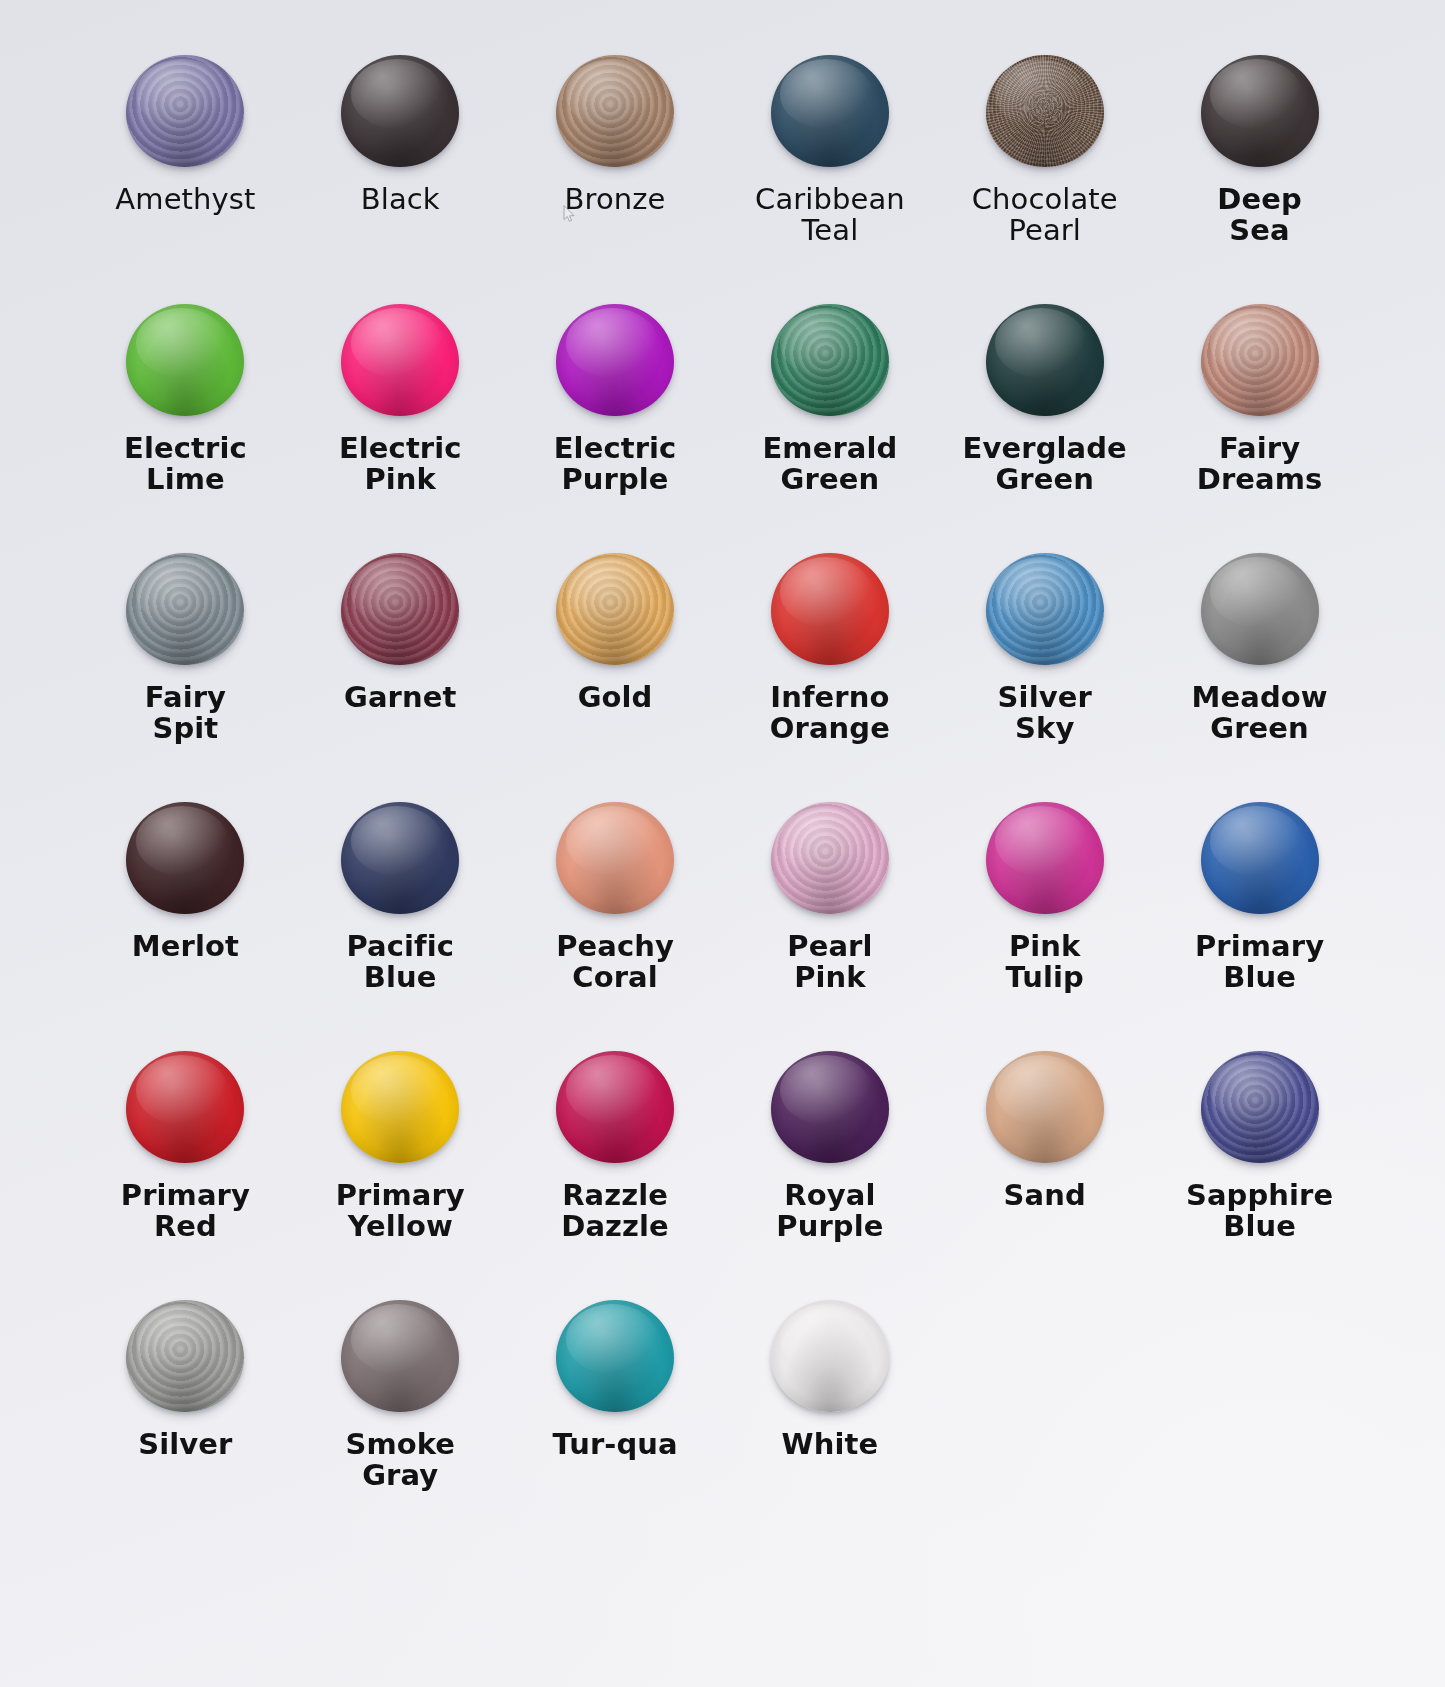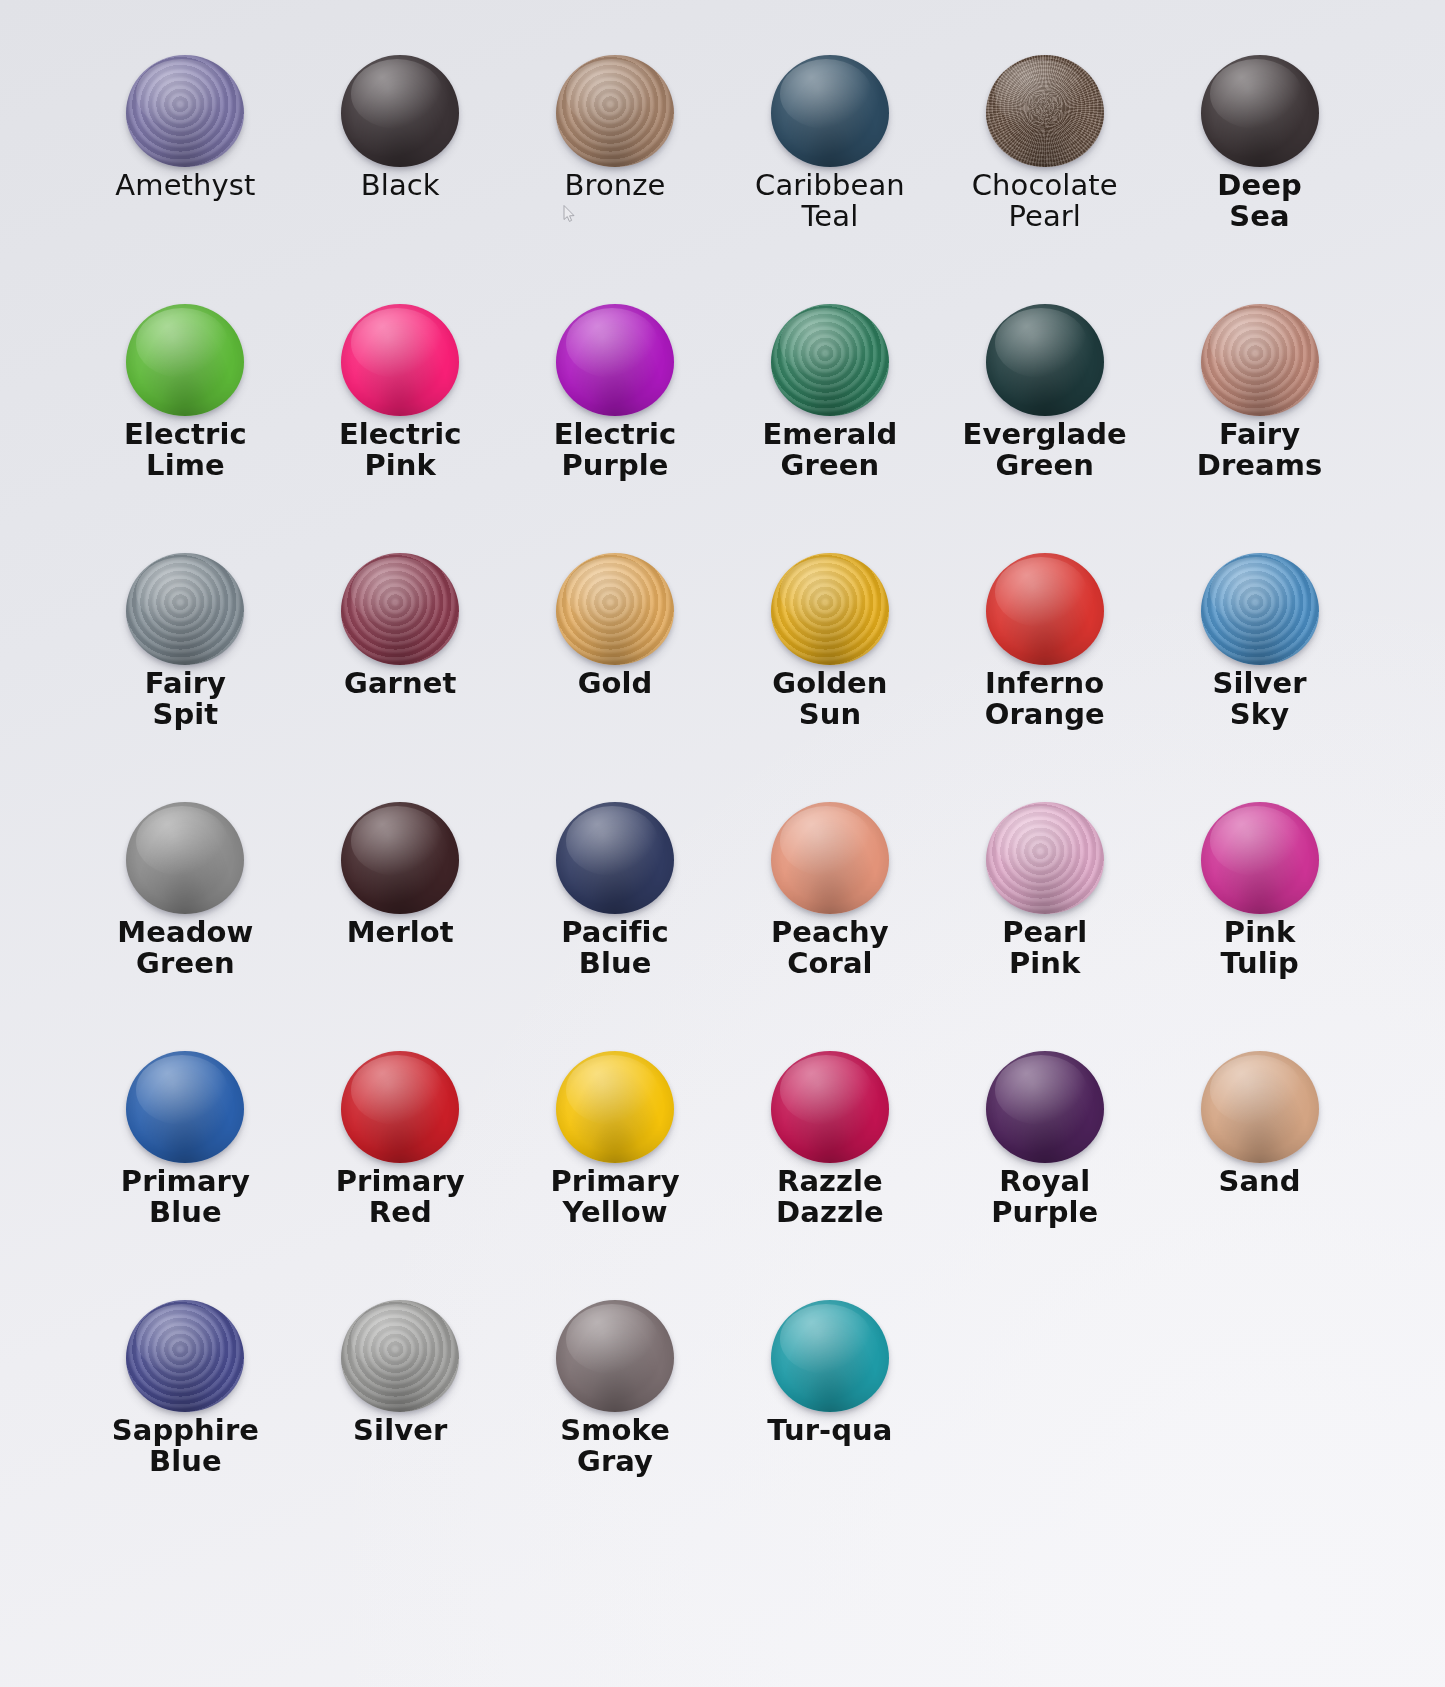--- a/index.html
+++ b/index.html
@@ -115,20 +115,21 @@
         rgba(0,0,0,0.10) 4px);
   }
 
   
   .creme .swatch-dot {
     background-image:
       radial-gradient(ellipse at 40% 30%, rgba(255,255,255,0.26) 0%, rgba(255,255,255,0) 62%);
   }
 
   .swatch-label {
+    margin-top: 14px;
     font-size: 29px;
     line-height: 1.06;
     text-align: center;
     letter-spacing: 0.1px;
     color: #121212;
     white-space: pre-line;
     max-width: 210px;
   }
 
   .row-bold .swatch-label { font-weight: 700; }
@@ -242,27 +243,20 @@
         <div class="swatch-dot" title="Garnet" style="background-color: rgb(140, 60, 80);"></div>
       </div>
       <div class="swatch-label">Garnet</div>
     </div>
     <div class="swatch-cell row-bold swirl">
       <div class="swatch-dot-wrap">
         <div class="swatch-dot" title="Gold" style="background-color: rgb(227, 170, 92);"></div>
       </div>
       <div class="swatch-label">Gold</div>
     </div>
-    <div class="swatch-cell row-bold swirl">
-      <div class="swatch-dot-wrap">
-        <div class="swatch-dot" title="Golden Sun" style="background-color: rgb(230, 174, 28);"></div>
-      </div>
-      <div class="swatch-label">Golden
-Sun</div>
-    </div>
     <div class="swatch-cell row-bold creme">
       <div class="swatch-dot-wrap">
         <div class="swatch-dot" title="Inferno Orange" style="background-color: rgb(216, 52, 47);"></div>
       </div>
       <div class="swatch-label">Inferno
 Orange</div>
     </div>
     <div class="swatch-cell row-bold swirl">
       <div class="swatch-dot-wrap">
         <div class="swatch-dot" title="Malibu Sky" style="background-color: rgb(74, 142, 196);"></div>
@@ -370,18 +364,24 @@
         <div class="swatch-dot" title="Smoke Gray" style="background-color: rgb(122, 109, 111);"></div>
       </div>
       <div class="swatch-label">Smoke
 Gray</div>
     </div>
     <div class="swatch-cell row-bold creme">
       <div class="swatch-dot-wrap">
         <div class="swatch-dot" title="Tur-qua" style="background-color: rgb(30, 154, 166);"></div>
       </div>
       <div class="swatch-label">Tur-qua</div>
+    </div>
+    <div class="swatch-cell row-bold creme">
+      <div class="swatch-dot-wrap">
+        <div class="swatch-dot" title="White" style="background-color: rgb(234, 231, 232);"></div>
+      </div>
+      <div class="swatch-label">White</div>
     </div>
   </div>
 
 <svg id="cursor-artifact" viewBox="0 0 13 18">
   <path d="M1 0.5 L1 14.5 L4.3 11.6 L6.4 16.4 L8.6 15.4 L6.6 10.8 L11 10.6 Z" fill="#f2f2f4" stroke="#55555e" stroke-width="0.9" opacity="0.55"></path>
 </svg>
 
 </body></html>

